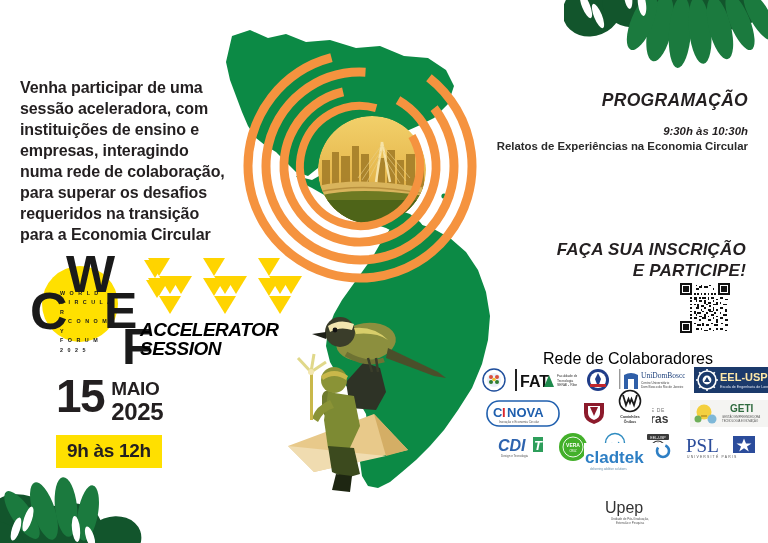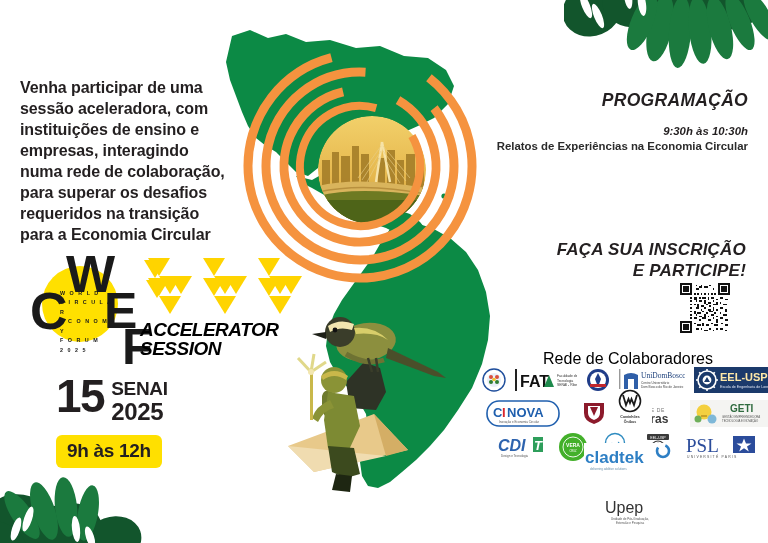--- a/index.html
+++ b/index.html
@@ -63,21 +63,21 @@
 
   
   .date-block{position:absolute;left:56px;top:376px;width:170px;}
   .date-row{display:flex;align-items:flex-start;gap:7px;}
   .day{font-size:46px;font-weight:900;color:#231f20;line-height:0.88;letter-spacing:-1.5px;}
   .month-year{padding-top:3px;}
   .month{font-size:19px;font-weight:900;color:#231f20;line-height:1;letter-spacing:-0.3px;}
   .year{font-size:24px;font-weight:900;color:#231f20;line-height:1.15;letter-spacing:-0.3px;}
   .time-badge{
     display:inline-block;margin-top:9px;background:#FFE000;color:#231f20;
-    font-size:19px;font-weight:900;padding:5px 11px 6px 11px;letter-spacing:-0.3px;border-radius:6px;
+    font-size:19px;font-weight:900;padding:5px 11px 6px 11px;letter-spacing:-0.3px;
   }
 
   
   .program{position:absolute;right:20px;top:90px;width:260px;text-align:right;}
   .program-title{
     font-size:17.5px;font-weight:900;font-style:italic;color:#231f20;
     letter-spacing:0.3px;margin-bottom:14px;
   }
   .slot{margin-bottom:12px;}
   .slot-time{font-size:11.4px;font-weight:900;font-style:italic;color:#231f20;margin-bottom:2px;}
@@ -328,21 +328,21 @@
     <div class="accel">
       <div>ACCELERATOR</div>
       <div>SESSION</div>
     </div>
   </div>
 
   <div class="date-block">
     <div class="date-row">
       <div class="day">15</div>
       <div class="month-year">
-        <div class="month">SENAI</div>
+        <div class="month">MAIO</div>
         <div class="year">2025</div>
       </div>
     </div>
     <div class="time-badge">9h às 12h</div>
   </div>
 
   <div class="program">
     <div class="program-title">PROGRAMAÇÃO</div>
 
     <div class="slot">

